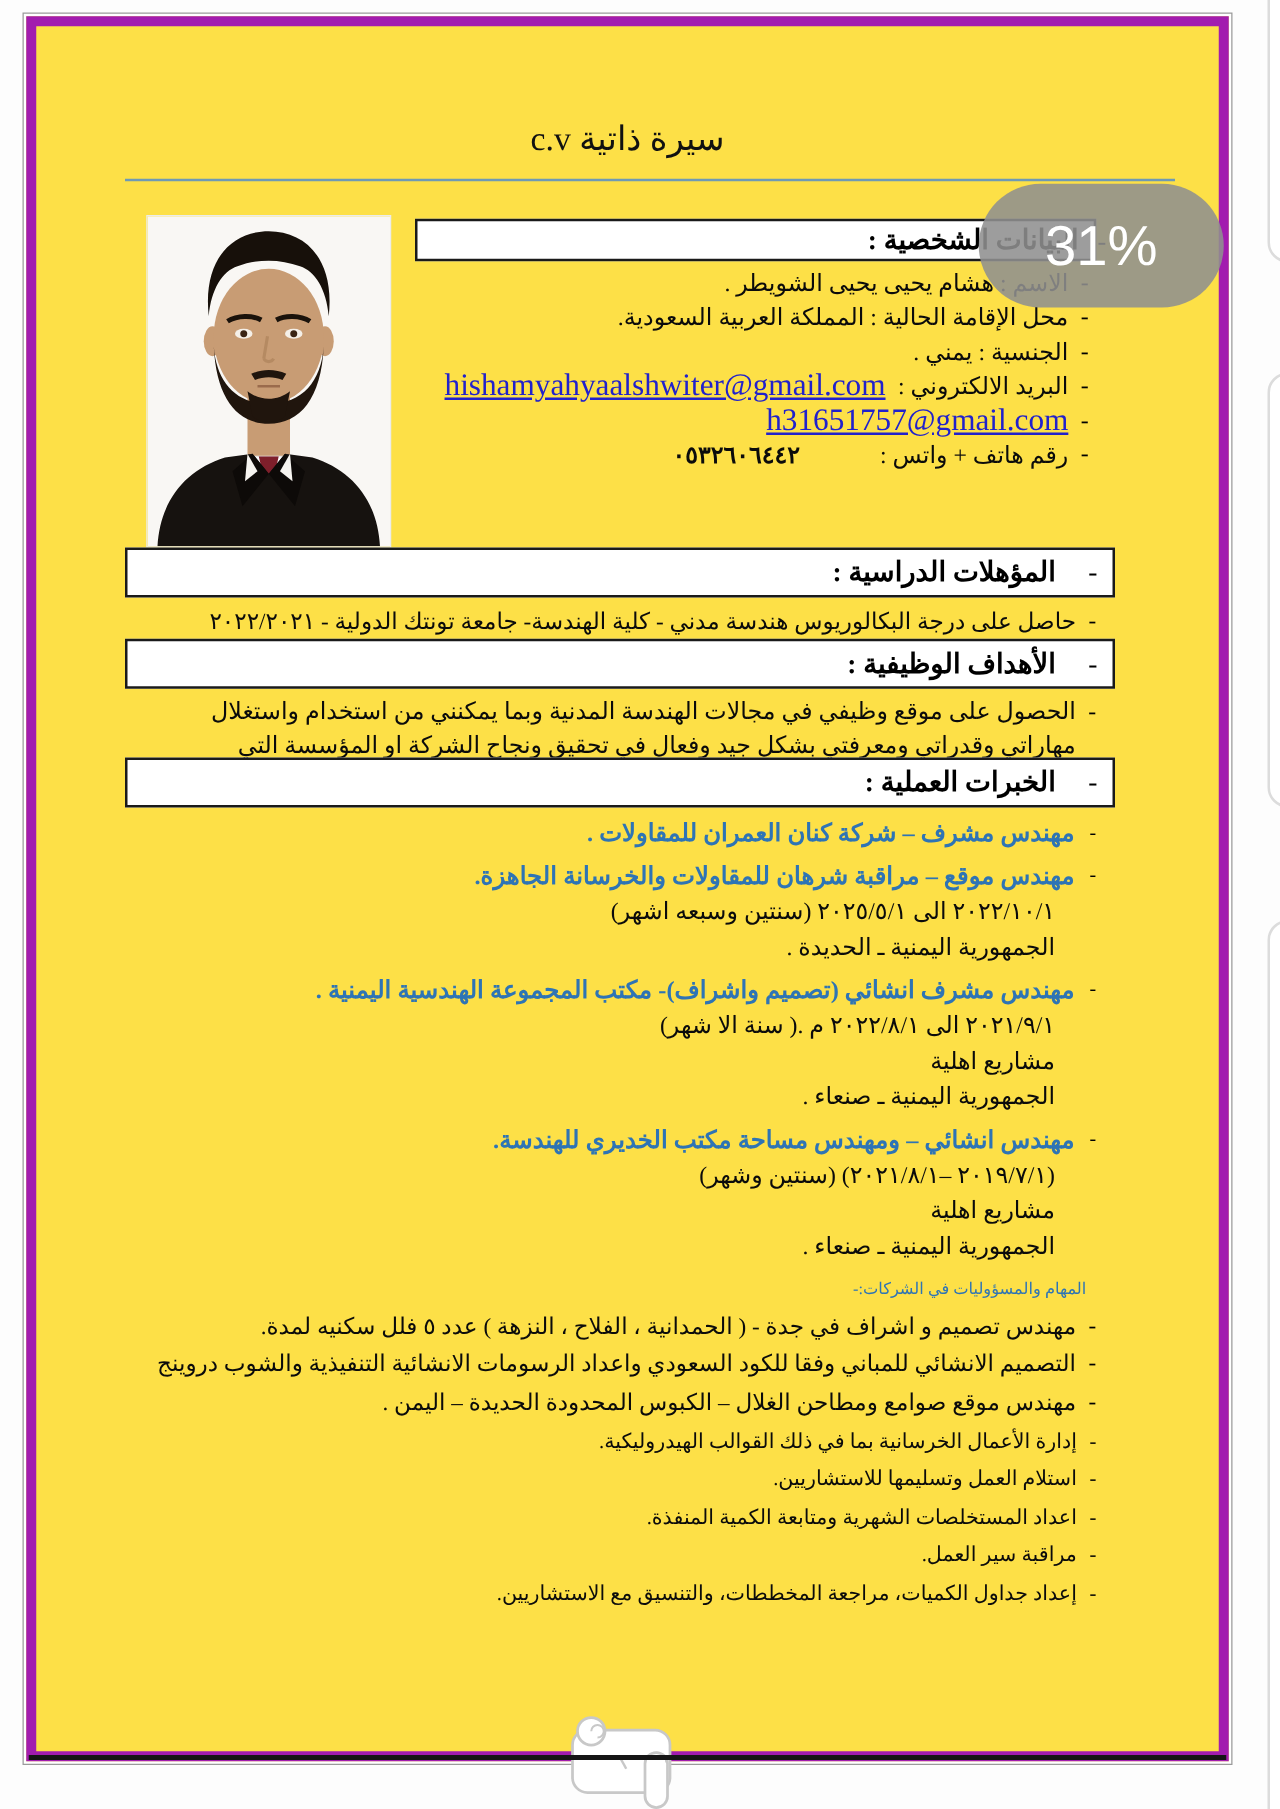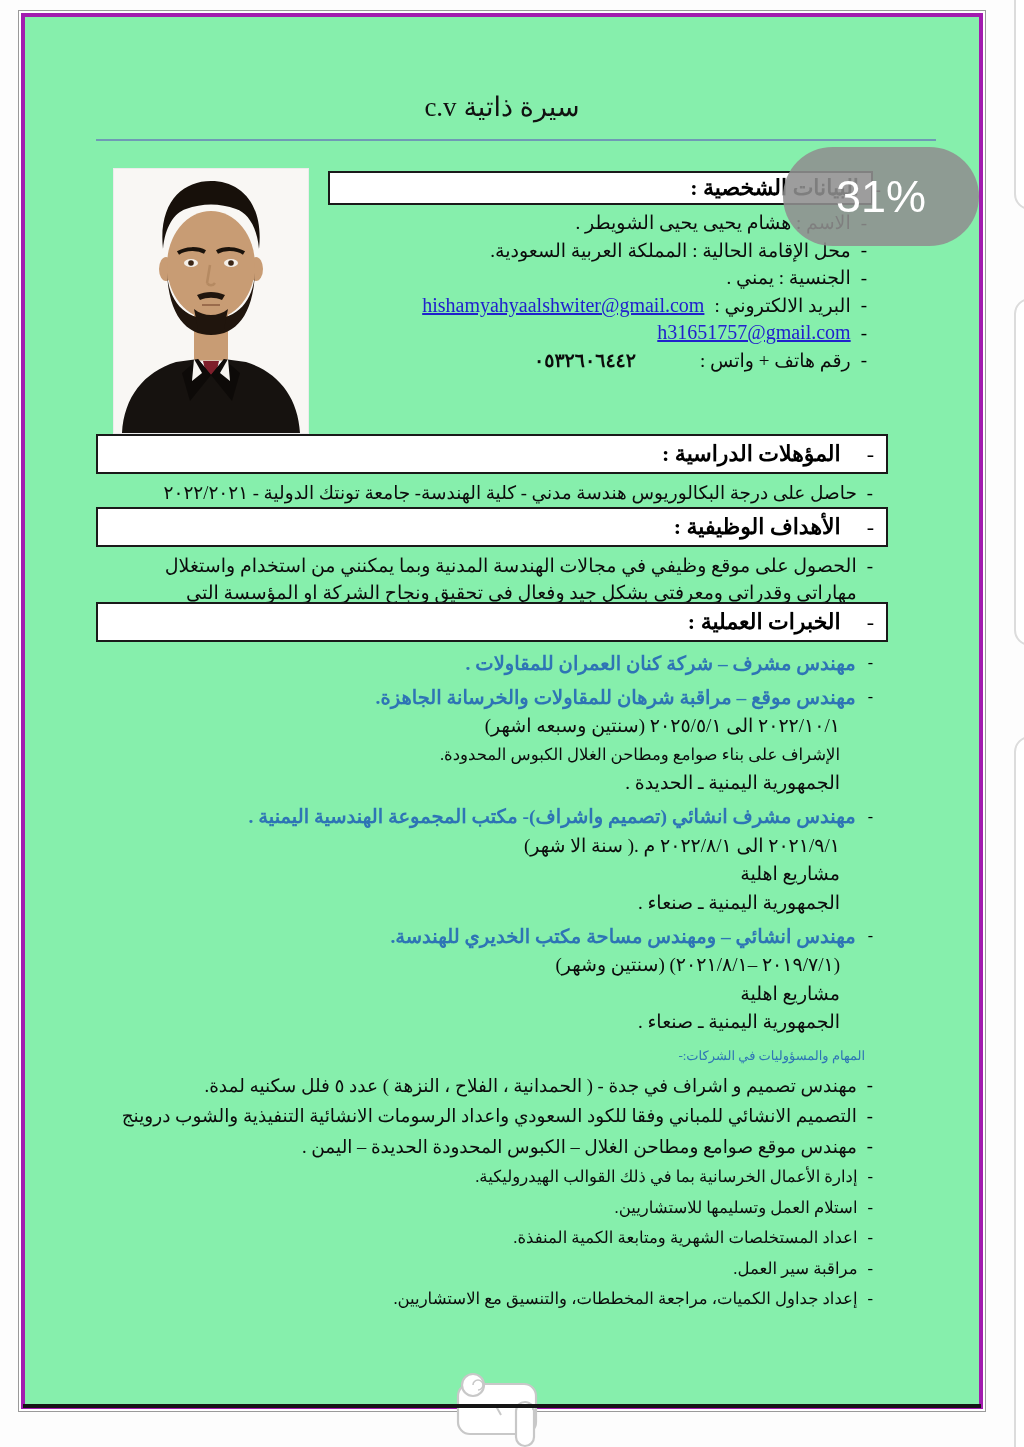--- a/index.html
+++ b/index.html
@@ -1,39 +1,39 @@
 <!DOCTYPE html>
 <html><head>
 <meta charset="utf-8">
 <style>
   html,body{margin:0;padding:0;width:1024px;height:1447px;overflow:hidden;background:#fdfdfd;
             font-family:"Liberation Serif","DejaVu Serif",serif;}
   
   #page-outer{position:absolute;left:18px;top:10px;width:968px;height:1402px;
               border:1px solid #9a9a9a;padding:2px;box-sizing:border-box;background:#fff;}
-  #page-inner{width:100%;height:100%;border:4px solid #a21caf;box-sizing:border-box;
-              position:relative;background:#86efac;}
+  #page-inner{width:100%;height:100%;border:8px solid #a21caf;box-sizing:border-box;
+              position:relative;background:#fde047;}
   
   #doc-title{position:absolute;top:74px;left:0;width:100%;text-align:center;
              font-size:27px;color:#111;direction:rtl;}
   #title-divider{position:absolute;top:122px;left:71px;width:840px;height:2px;background:#6f9ab5;}
   
   #photo{position:absolute;left:88px;top:151px;width:194px;height:264px;border:1px solid #ececec;}
   
   .hdr-box{border:2px solid #1a1a1a;background:#fff;display:flex;align-items:center;
            direction:rtl;padding:0 12px;gap:26px;font-weight:bold;color:#000;box-sizing:border-box;}
   .dash{font-weight:normal;color:#000;}
   
   #sec-personal{position:absolute;top:154px;left:298px;width:550px;direction:rtl;}
   #personal-box{width:545px;height:34px;font-size:22px;}
   #dash-personal{position:absolute;left:849px;top:160px;font-size:21px;color:#000;}
   #personal-list{list-style:none;margin:4px 0 0 0;padding:0 6px 0 0;}
   #personal-list li{height:27.5px;display:flex;align-items:center;gap:10px;
                     font-size:19px;color:#0b0b0b;white-space:nowrap;}
-  a.email-link{color:#2121cc;text-decoration:underline;font-size:20px;}
+  a.email-link{color:#2121cc;text-decoration:underline;font-size:25px;}
   .phone-num{margin-right:54px;font-weight:600;}
   
   .sec{position:absolute;left:71px;width:792px;direction:rtl;}
   #sec-edu{top:417px;}
   #sec-obj{top:490px;}
   #sec-exp{top:585px;}
   .sec .hdr-box{width:100%;height:40px;font-size:22px;}
   .line-row{display:flex;align-items:center;gap:10px;padding-right:15px;
             white-space:nowrap;color:#0b0b0b;}
   #edu-line{margin-top:5px;font-size:18.5px;height:28px;}
@@ -194,21 +194,20 @@
             <b>مهندس مشرف – شركة كنان العمران للمقاولات .</b>
           </div>
         </div>
 
         <div class="job">
           <div class="job-title">
             <span class="dash">-</span>
             <b>مهندس موقع – مراقبة شرهان للمقاولات والخرسانة الجاهزة.</b>
           </div>
           <div class="job-line">٢٠٢٢/١٠/١ الى ٢٠٢٥/٥/١ (سنتين وسبعه اشهر)</div>
-          <div class="job-line small">الإشراف على بناء صوامع ومطاحن الغلال الكبوس المحدودة.</div>
           <div class="job-line">الجمهورية اليمنية ـ الحديدة .</div>
         </div>
 
         <div class="job">
           <div class="job-title">
             <span class="dash">-</span>
             <b>مهندس مشرف انشائي (تصميم واشراف)- مكتب المجموعة الهندسية اليمنية .</b>
           </div>
           <div class="job-line">٢٠٢١/٩/١ الى ٢٠٢٢/٨/١ م .( سنة الا شهر)</div>
           <div class="job-line">مشاريع اهلية</div>

